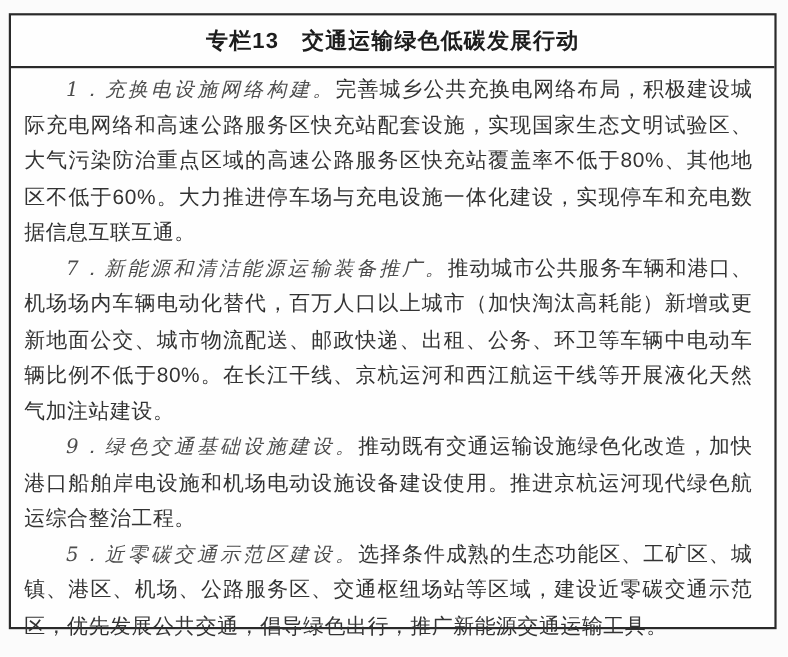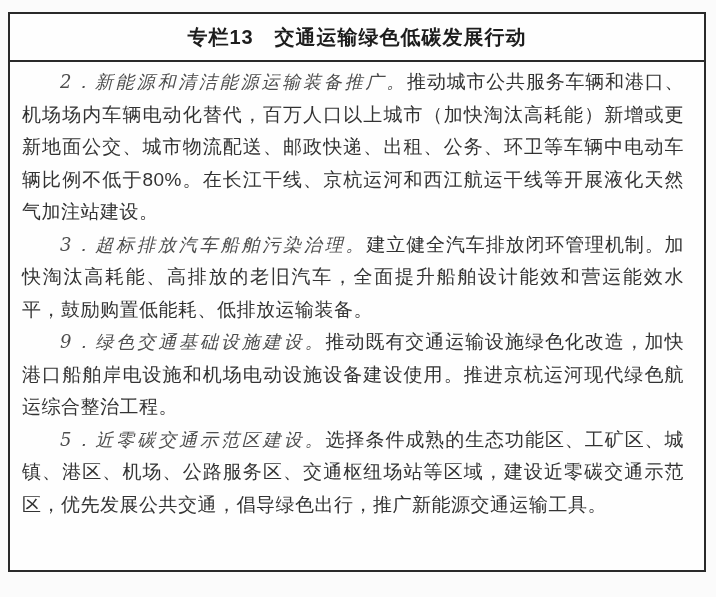--- a/index.html
+++ b/index.html
@@ -53,19 +53,19 @@
     letter-spacing: 2.5px;
   }
 </style>
 </head>
 <body>
 
 <div class="page">
   <div class="panel">
     <div class="panel-title">专栏13　交通运输绿色低碳发展行动</div>
     <div class="panel-body">
-      <p class="para"><span class="para-lead">2．新能源和清洁能源运输装备推广。</span><span>推动城市公共服务车辆和港口、机场场内车辆电动化替代，百万人口以上城市（加快淘汰高耗能）新增或更新地面公交、城市物流配送、邮政快递、出租、公务、环卫等车辆中电动车辆比例不低于80%。在长江干线、京杭运河和西江航运干线等开展液化天然气加注站建设。</span></p>
-      <p class="para"><span class="para-lead">3．超标排放汽车船舶污染治理。</span><span>建立健全汽车排放闭环管理机制。加快淘汰高耗能、高排放的老旧汽车，全面提升船舶设计能效和营运能效水平，鼓励购置低能耗、低排放运输装备。</span></p>
+      <p class="para"><span class="para-lead">1．充换电设施网络构建。</span><span>完善城乡公共充换电网络布局，积极建设城际充电网络和高速公路服务区快充站配套设施，实现国家生态文明试验区、大气污染防治重点区域的高速公路服务区快充站覆盖率不低于80%、其他地区不低于60%。大力推进停车场与充电设施一体化建设，实现停车和充电数据信息互联互通。</span></p>
+      <p class="para"><span class="para-lead">7．新能源和清洁能源运输装备推广。</span><span>推动城市公共服务车辆和港口、机场场内车辆电动化替代，百万人口以上城市（加快淘汰高耗能）新增或更新地面公交、城市物流配送、邮政快递、出租、公务、环卫等车辆中电动车辆比例不低于80%。在长江干线、京杭运河和西江航运干线等开展液化天然气加注站建设。</span></p>
       <p class="para"><span class="para-lead">9．绿色交通基础设施建设。</span><span>推动既有交通运输设施绿色化改造，加快港口船舶岸电设施和机场电动设施设备建设使用。推进京杭运河现代绿色航运综合整治工程。</span></p>
       <p class="para"><span class="para-lead">5．近零碳交通示范区建设。</span><span>选择条件成熟的生态功能区、工矿区、城镇、港区、机场、公路服务区、交通枢纽场站等区域，建设近零碳交通示范区，优先发展公共交通，倡导绿色出行，推广新能源交通运输工具。</span></p>
     </div>
   </div>
 </div>
 
 </body></html>

